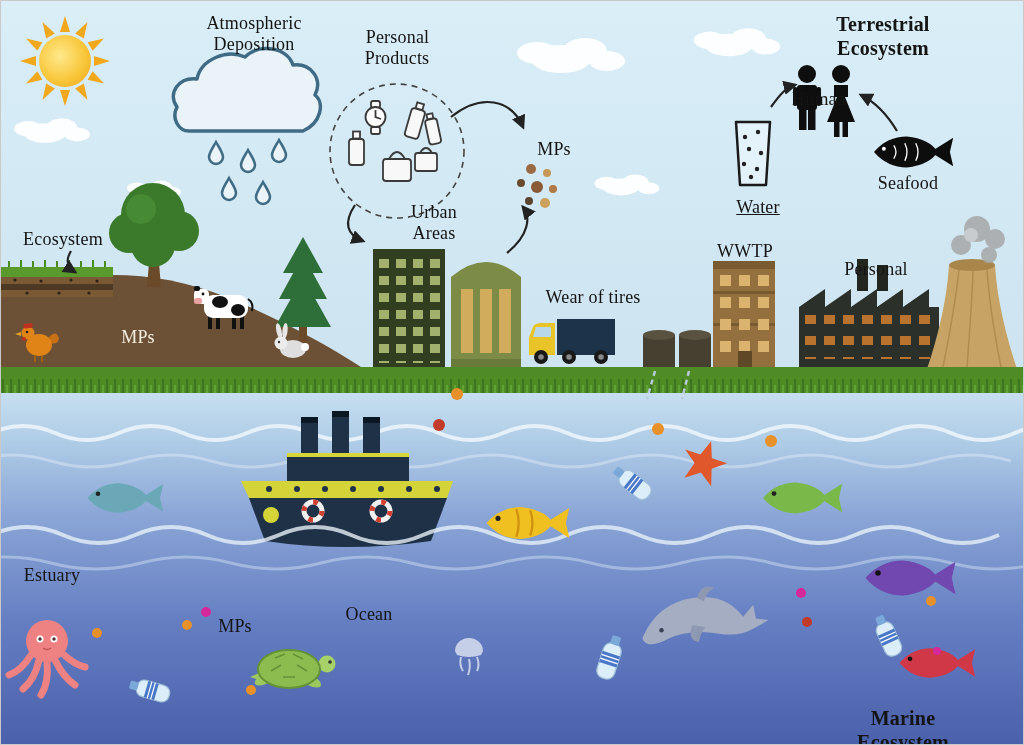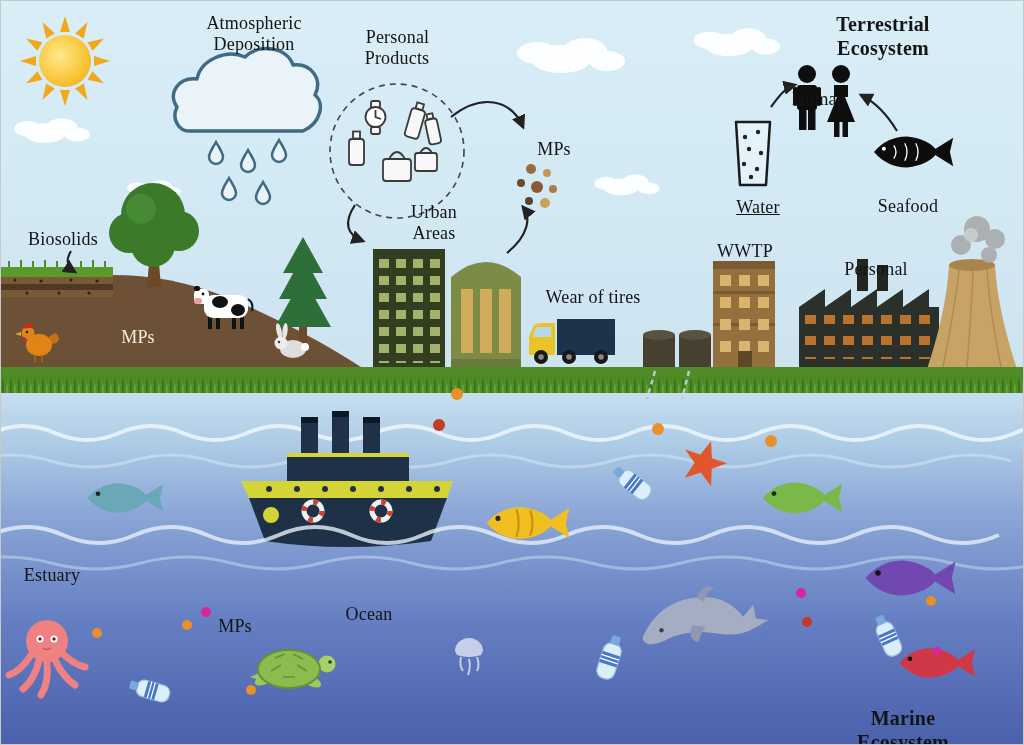--- a/index.html
+++ b/index.html
@@ -447,22 +447,22 @@
 </svg>
 
 <div class="lbl" style="left:253px;top:12px;">Atmospheric
 Deposition</div>
 <div class="lbl" style="left:396px;top:26px;text-align:right;">Personal
 Products</div>
 <div class="lbl bold" style="left:882px;top:12px;text-align:center;">Terrestrial Ecosystem</div>
 <div class="lbl" style="left:818px;top:44px;margin-top:44px;">Human</div>
 <div class="lbl" style="left:553px;top:138px;">MPs</div>
 <div class="lbl" style="left:757px;top:196px;text-decoration:underline;">Water</div>
-<div class="lbl" style="left:907px;top:172px;margin-top:23px;">Seafood</div>
-<div class="lbl" style="left:62px;top:228px;">Biosolids</div>
+<div class="lbl" style="left:907px;top:172px;">Seafood</div>
+<div class="lbl" style="left:62px;top:228px;">Ecosystem</div>
 <div class="lbl light" style="left:137px;top:326px;">MPs</div>
 <div class="lbl" style="left:433px;top:201px;">Urban
 Areas</div>
 <div class="lbl" style="left:592px;top:286px;">Wear of tires</div>
 <div class="lbl" style="left:744px;top:240px;">WWTP</div>
 <div class="lbl" style="left:875px;top:258px;">Personal</div>
 <div class="lbl" style="left:51px;top:564px;">Estuary</div>
 <div class="lbl" style="left:234px;top:615px;">MPs</div>
 <div class="lbl" style="left:368px;top:593px;margin-top:10px;">Ocean</div>
 <div class="lbl bold" style="left:902px;top:706px;">Marine Ecosystem</div>

